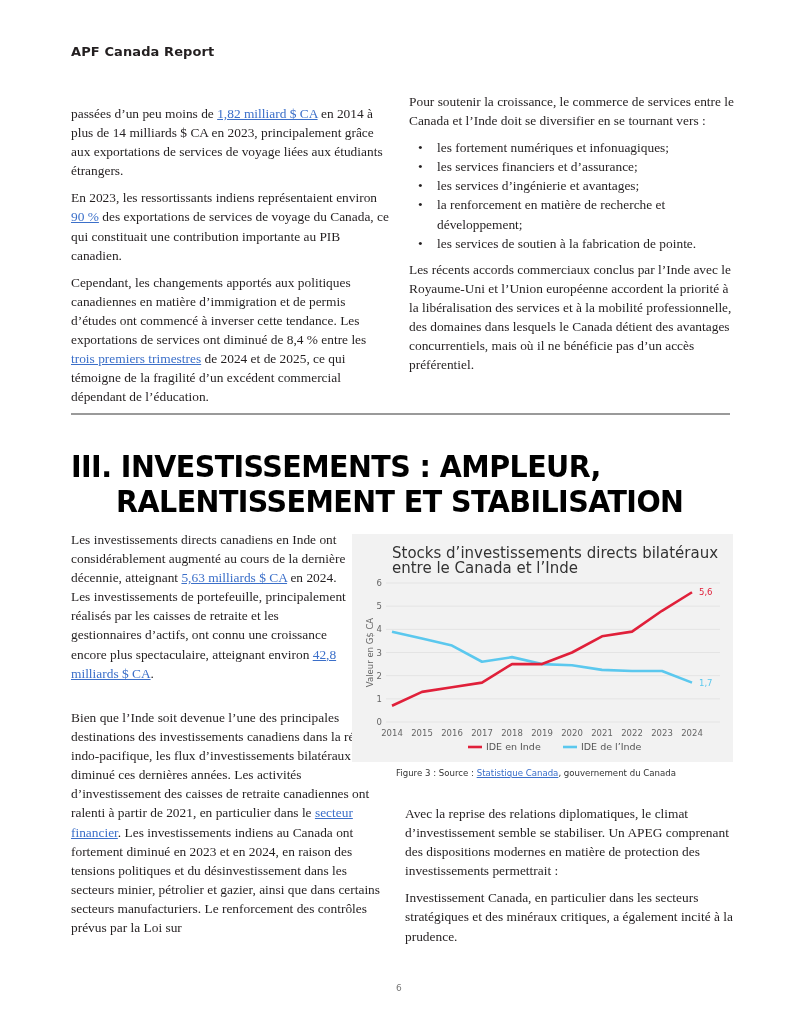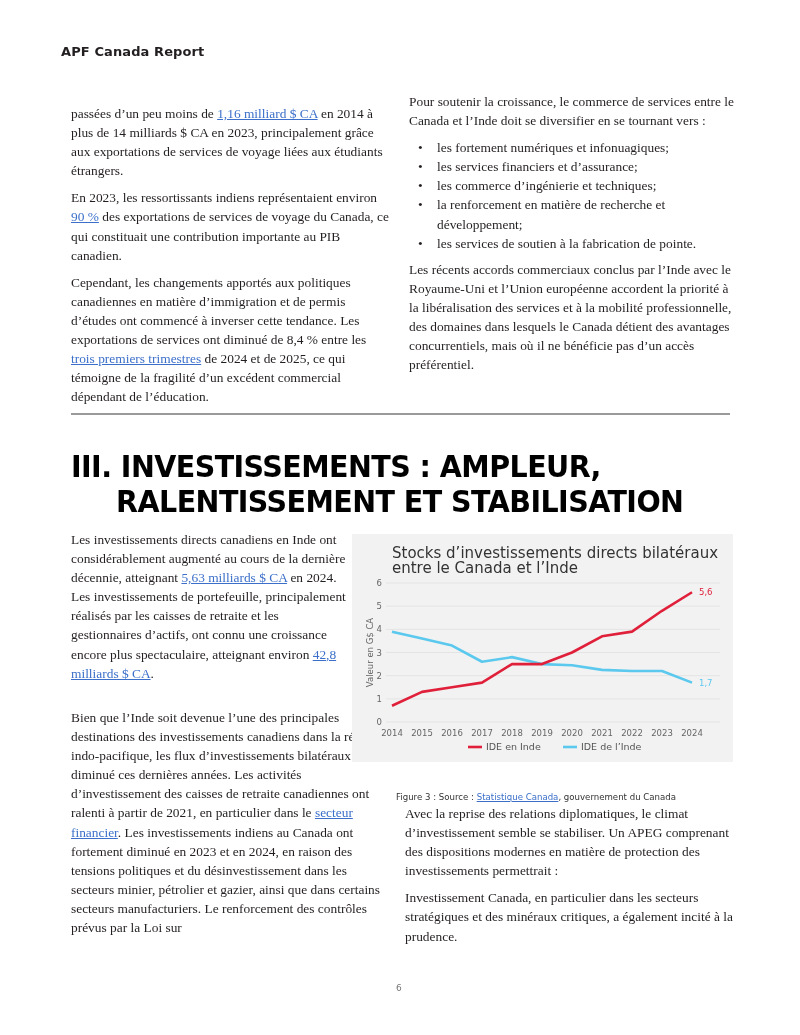--- a/index.html
+++ b/index.html
@@ -1,51 +1,51 @@
 <!DOCTYPE html>
 <html><head>
 <meta charset="utf-8">
 <style>
   html, body { margin: 0; padding: 0; background: #ffffff; }
   body { width: 800px; height: 1035px; position: relative; overflow: hidden; color: #231f20; }
-  .header { position: absolute; left: 61px; top: 44px; font-family: "DejaVu Sans", sans-serif; font-weight: bold; font-size: 13px; color: #231f20; letter-spacing: 0.1px; }
+  .header { position: absolute; left: 71px; top: 44px; font-family: "DejaVu Sans", sans-serif; font-weight: bold; font-size: 13px; color: #231f20; letter-spacing: 0.1px; }
   .serif { font-family: "Liberation Serif", serif; font-size: 13.4px; line-height: 19.1px; color: #231f20; }
   .col { position: absolute; }
   .col p { margin: 0 0 8px 0; }
   a.lnk { color: #3b6fc9; text-decoration: underline; }
   ul.bul { list-style: none; margin: 0 0 7px 0; padding: 0; }
   ul.bul li { position: relative; padding-left: 28px; }
   ul.bul li::before { content: "•"; position: absolute; left: 9px; top: 0; }
   .rule { position: absolute; left: 71px; top: 413px; width: 659px; height: 2px; background: #9a9a9a; }
   .h2 { position: absolute; left: 71px; top: 449px; font-family: "DejaVu Sans", sans-serif; font-weight: bold; font-size: 31px; line-height: 35px; color: #000; letter-spacing: -0.6px; transform: scaleX(0.92); transform-origin: left top; white-space: nowrap; }
   .h2 .l2 { padding-left: 49px; display: block; }
   .chart { position: absolute; left: 352px; top: 534px; width: 381px; height: 228px; background: #f2f2f2; }
   .chart-title { position: absolute; left: 40px; top: 12px; width: 330px; font-family: "DejaVu Sans", sans-serif; font-weight: normal; font-size: 15px; line-height: 15px; color: #333333; }
   .chart svg { position: absolute; left: 0; top: 0; }
-  .caption { position: absolute; left: 352px; top: 792px; font-family: "DejaVu Sans", sans-serif; font-size: 8.6px; color: #333; padding-left: 44px; }
+  .caption { position: absolute; left: 352px; top: 768px; font-family: "DejaVu Sans", sans-serif; font-size: 8.6px; color: #333; padding-left: 44px; }
   .caption a { color: #3b6fc9; text-decoration: underline; }
   .pagenum { position: absolute; left: 396px; top: 983px; font-family: "DejaVu Sans", sans-serif; font-size: 9px; color: #777; }
 </style>
 </head>
 <body>
 
 <div class="header">APF Canada Report</div>
 
 <div class="col serif" style="left:71px; top:104px; width:318px;">
-  <p><span>passées d’un peu moins de </span><a class="lnk">1,16 milliard $ CA</a><span> en 2014 à plus de 14 milliards $ CA en 2023, principalement grâce aux exportations de services de voyage liées aux étudiants étrangers.</span></p>
+  <p><span>passées d’un peu moins de </span><a class="lnk">1,82 milliard $ CA</a><span> en 2014 à plus de 14 milliards $ CA en 2023, principalement grâce aux exportations de services de voyage liées aux étudiants étrangers.</span></p>
   <p><span>En 2023, les ressortissants indiens représentaient environ </span><a class="lnk">90 %</a><span> des exportations de services de voyage du Canada, ce qui constituait une contribution importante au PIB canadien.</span></p>
   <p><span>Cependant, les changements apportés aux politiques canadiennes en matière d’immigration et de permis d’études ont commencé à inverser cette tendance. Les exportations de services ont diminué de 8,4 % entre les </span><a class="lnk">trois premiers trimestres</a><span> de 2024 et de 2025, ce qui témoigne de la fragilité d’un excédent commercial dépendant de l’éducation.</span></p>
 </div>
 
 <div class="col serif" style="left:409px; top:92px; width:325px;">
   <p>Pour soutenir la croissance, le commerce de services entre le Canada et l’Inde doit se diversifier en se tournant vers :</p>
   <ul class="bul">
     <li>les fortement numériques et infonuagiques;</li>
     <li>les services financiers et d’assurance;</li>
-    <li>les commerce d’ingénierie et techniques;</li>
+    <li>les services d’ingénierie et avantages;</li>
     <li>la renforcement en matière de recherche et développement;</li>
     <li>les services de soutien à la fabrication de pointe.</li>
   </ul>
   <p>Les récents accords commerciaux conclus par l’Inde avec le Royaume-Uni et l’Union européenne accordent la priorité à la libéralisation des services et à la mobilité professionnelle, des domaines dans lesquels le Canada détient des avantages concurrentiels, mais où il ne bénéficie pas d’un accès préférentiel.</p>
 </div>
 
 <div class="rule"></div>
 
 <div class="h2">
   <span>III. INVESTISSEMENTS : AMPLEUR,</span>

